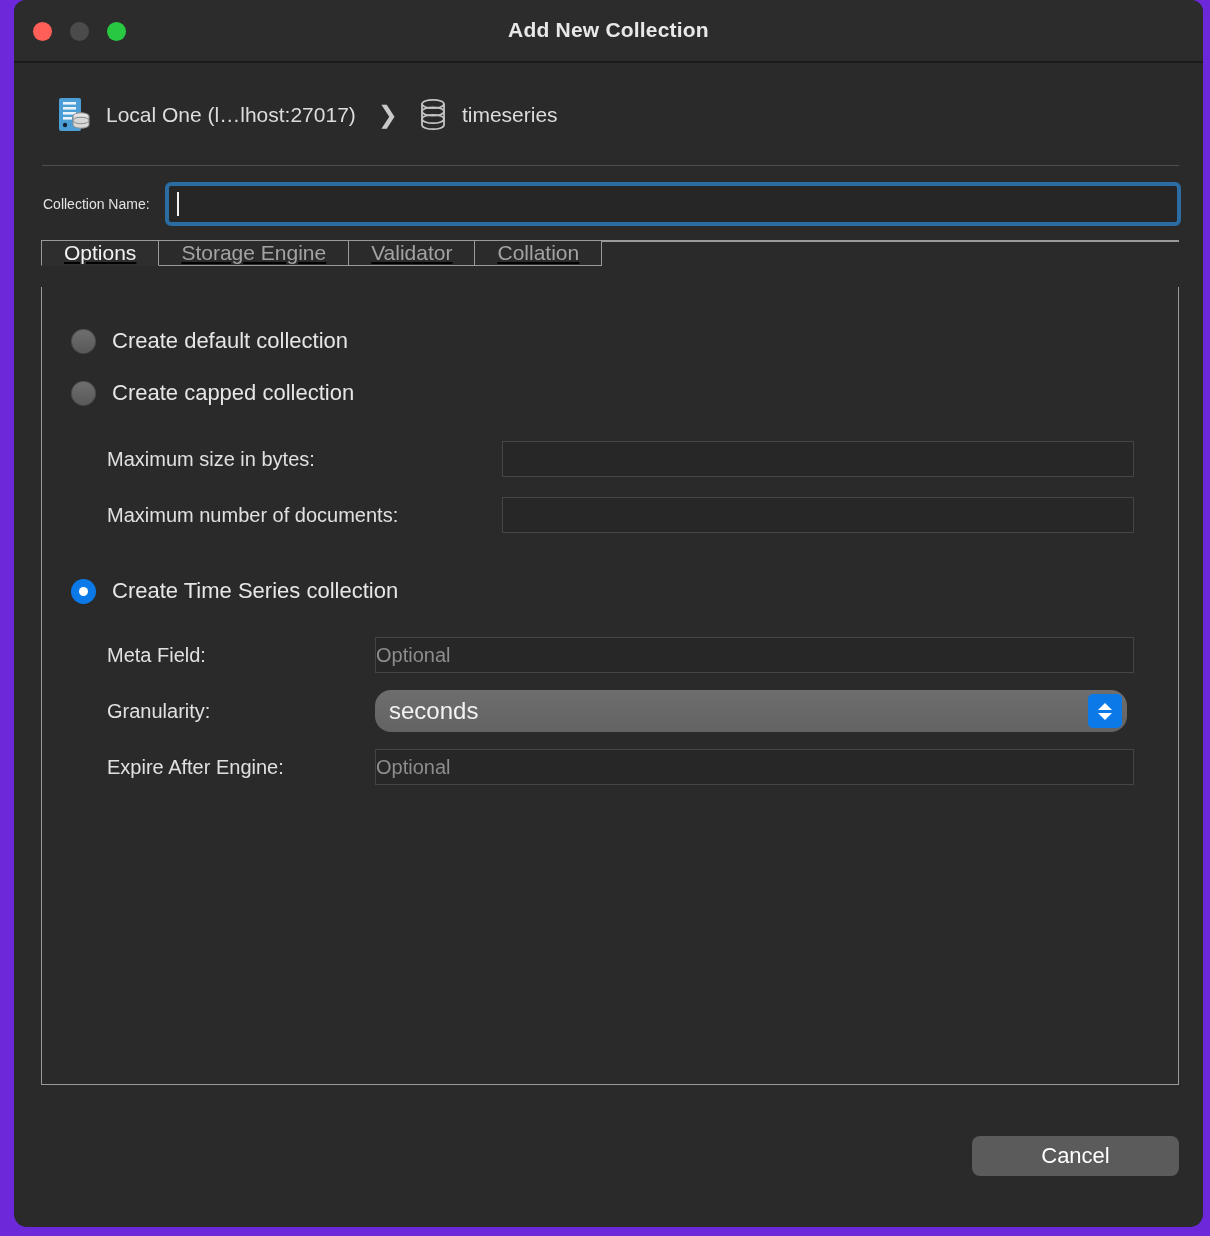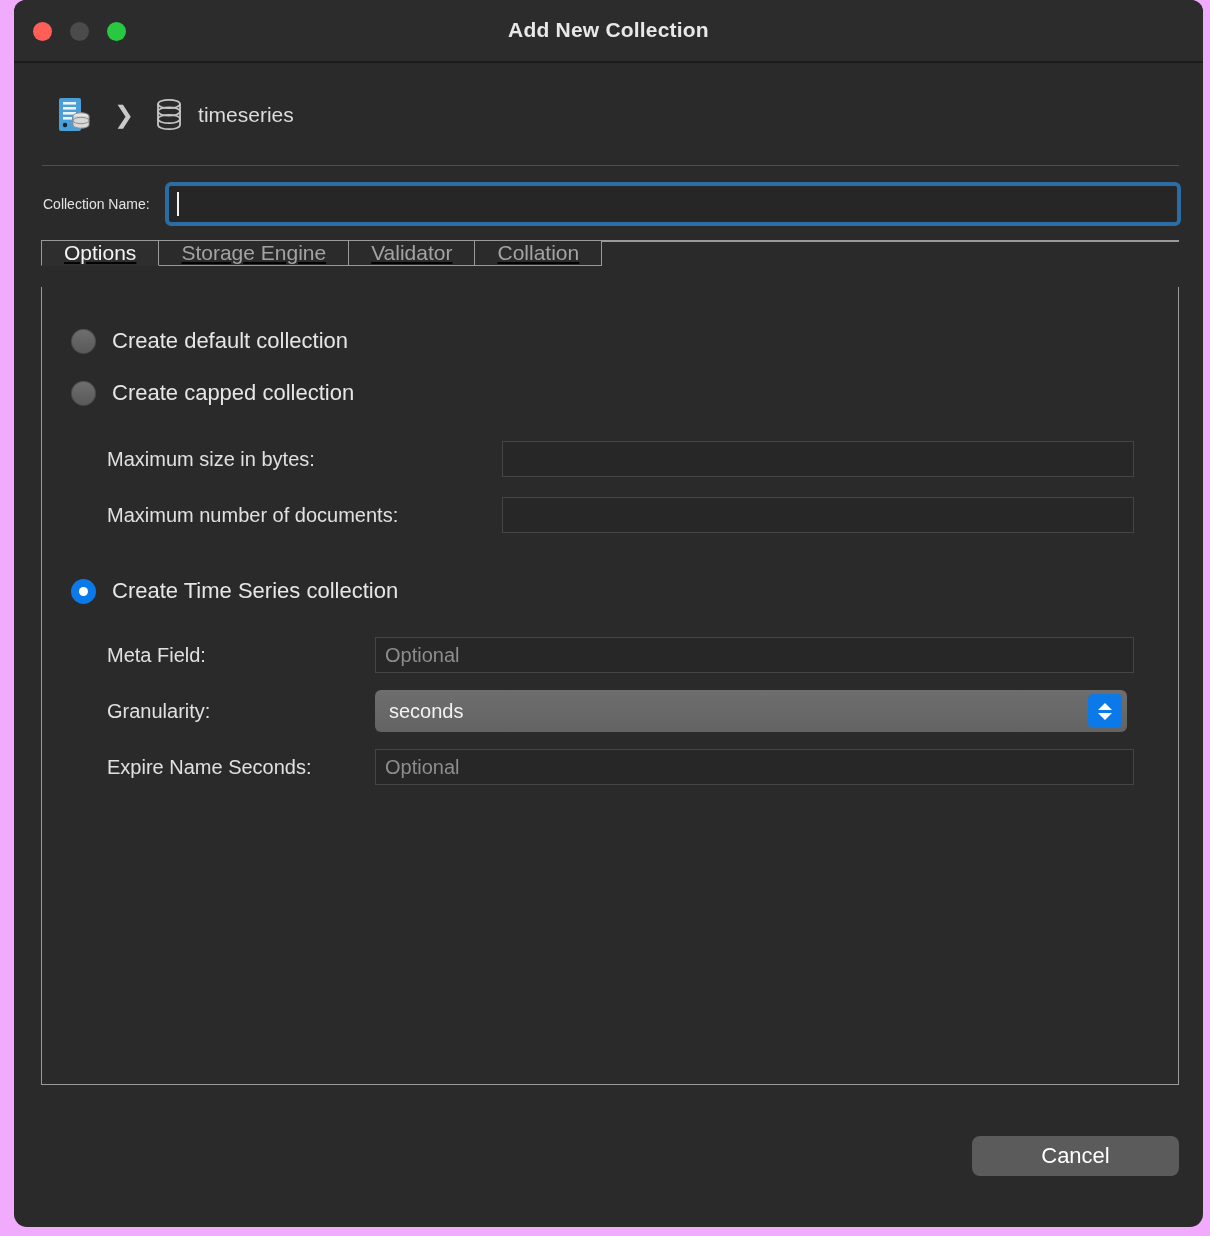--- a/index.html
+++ b/index.html
@@ -10,21 +10,21 @@
     overflow: hidden;
     background: #4a6b4e;
     font-family: "Liberation Sans", sans-serif;
   }
 
   
   #shot {
     position: relative;
     width: 1210px;
     height: 1236px;
-    background: #f0abfc;
+    background: #6d28d9;
   }
 
   #window {
     position: absolute;
     left: 14px;
     top: 0px;
     width: 1189px;
     height: 1227px;
     background: #2a2a2a;
     border-radius: 12px 12px 13px 13px;
@@ -216,39 +216,38 @@
   }
   .field-label.w-caps { width: 395px; }
   .field-label.w-ts   { width: 268px; }
 
   .text-input {
     height: 36px;
     background: #272727;
     border: 1px solid #454545;
     display: flex;
     align-items: center;
-    padding-left: 9px;
     font-size: 20px;
     color: #d8d8d8;
   }
   .text-input.ph { color: #8d8d8d; }
   .text-input.caps { width: 632px; }
   .text-input.ts   { width: 759px; }
 
   
   .select {
     width: 752px;
     height: 42px;
     background: linear-gradient(180deg,#6e6e6e 0%,#636363 100%);
-    border-radius: 6px;
+    border-radius: 16px;
     display: flex;
     align-items: center;
     position: relative;
     padding-left: 14px;
-    font-size: 20px;
+    font-size: 24px;
     color: #f2f2f2;
   }
   .stepper {
     position: absolute;
     right: 5px; top: 4px;
     width: 34px; height: 34px;
     background: #0b7ae8;
     border-radius: 5px;
     display: flex;
     flex-direction: column;
@@ -307,20 +306,21 @@
           <rect x="5" y="6" width="13" height="2.6" fill="#e9f3fa"></rect>
           <rect x="5" y="11" width="13" height="2.6" fill="#e9f3fa"></rect>
           <rect x="5" y="16" width="13" height="2.6" fill="#e9f3fa"></rect>
           <rect x="5" y="21" width="9" height="2.6" fill="#e9f3fa"></rect>
           <circle cx="7" cy="29" r="2.2" fill="#123"></circle>
           <ellipse cx="23" cy="20" rx="8" ry="3.2" fill="#e6e6e6" stroke="#8d8d8d"></ellipse>
           <path d="M15 20 v9 a8 3.2 0 0 0 16 0 v-9" fill="#d8d8d8" stroke="#8d8d8d"></path>
           <ellipse cx="23" cy="24.5" rx="8" ry="3.2" fill="none" stroke="#8d8d8d"></ellipse>
         </svg>
       </span>
+      <span class="bc-label">Local One (l…lhost:27017)</span>
     </div>
 
     <span class="bc-sep">❯</span>
 
     <div class="bc-item">
       <span>
         <svg width="30" height="34" viewBox="0 0 30 34">
           <ellipse cx="15" cy="6" rx="11" ry="4.2" fill="none" stroke="#c4c4c4" stroke-width="1.8"></ellipse>
           <path d="M4 6 v21 a11 4.2 0 0 0 22 0 V6" fill="none" stroke="#c4c4c4" stroke-width="1.8"></path>
           <ellipse cx="15" cy="13.5" rx="11" ry="4.2" fill="none" stroke="#c4c4c4" stroke-width="1.8"></ellipse>
@@ -394,21 +394,21 @@
         <span class="select">
           <span>seconds</span>
           <span class="stepper">
             <span class="chev up"></span>
             <span class="chev down"></span>
           </span>
         </span>
       </div>
 
       <div class="field-row">
-        <span class="field-label w-ts">Expire Name Seconds:</span>
+        <span class="field-label w-ts">Expire After Engine:</span>
         <span class="text-input ts ph">Optional</span>
       </div>
 
     </div>
   </div>
 
   <div class="footer">
     <div class="btn cancel">Cancel</div>
   </div>
 

